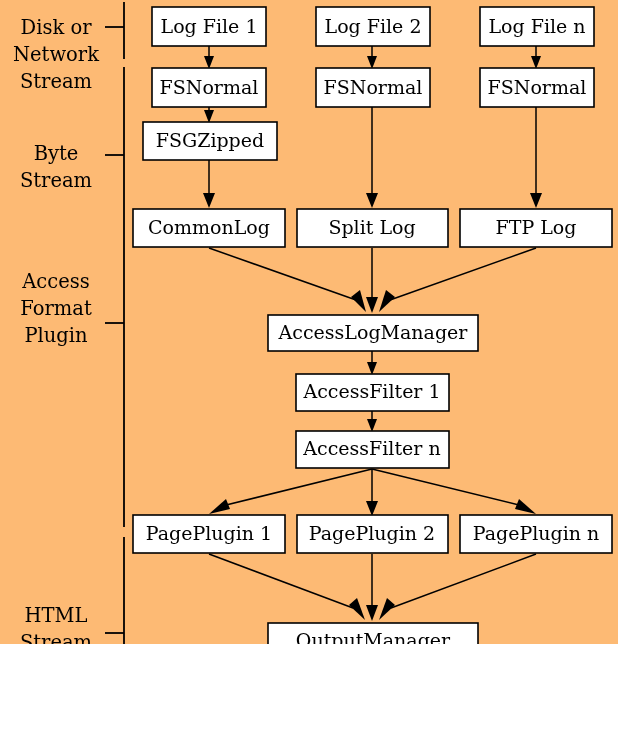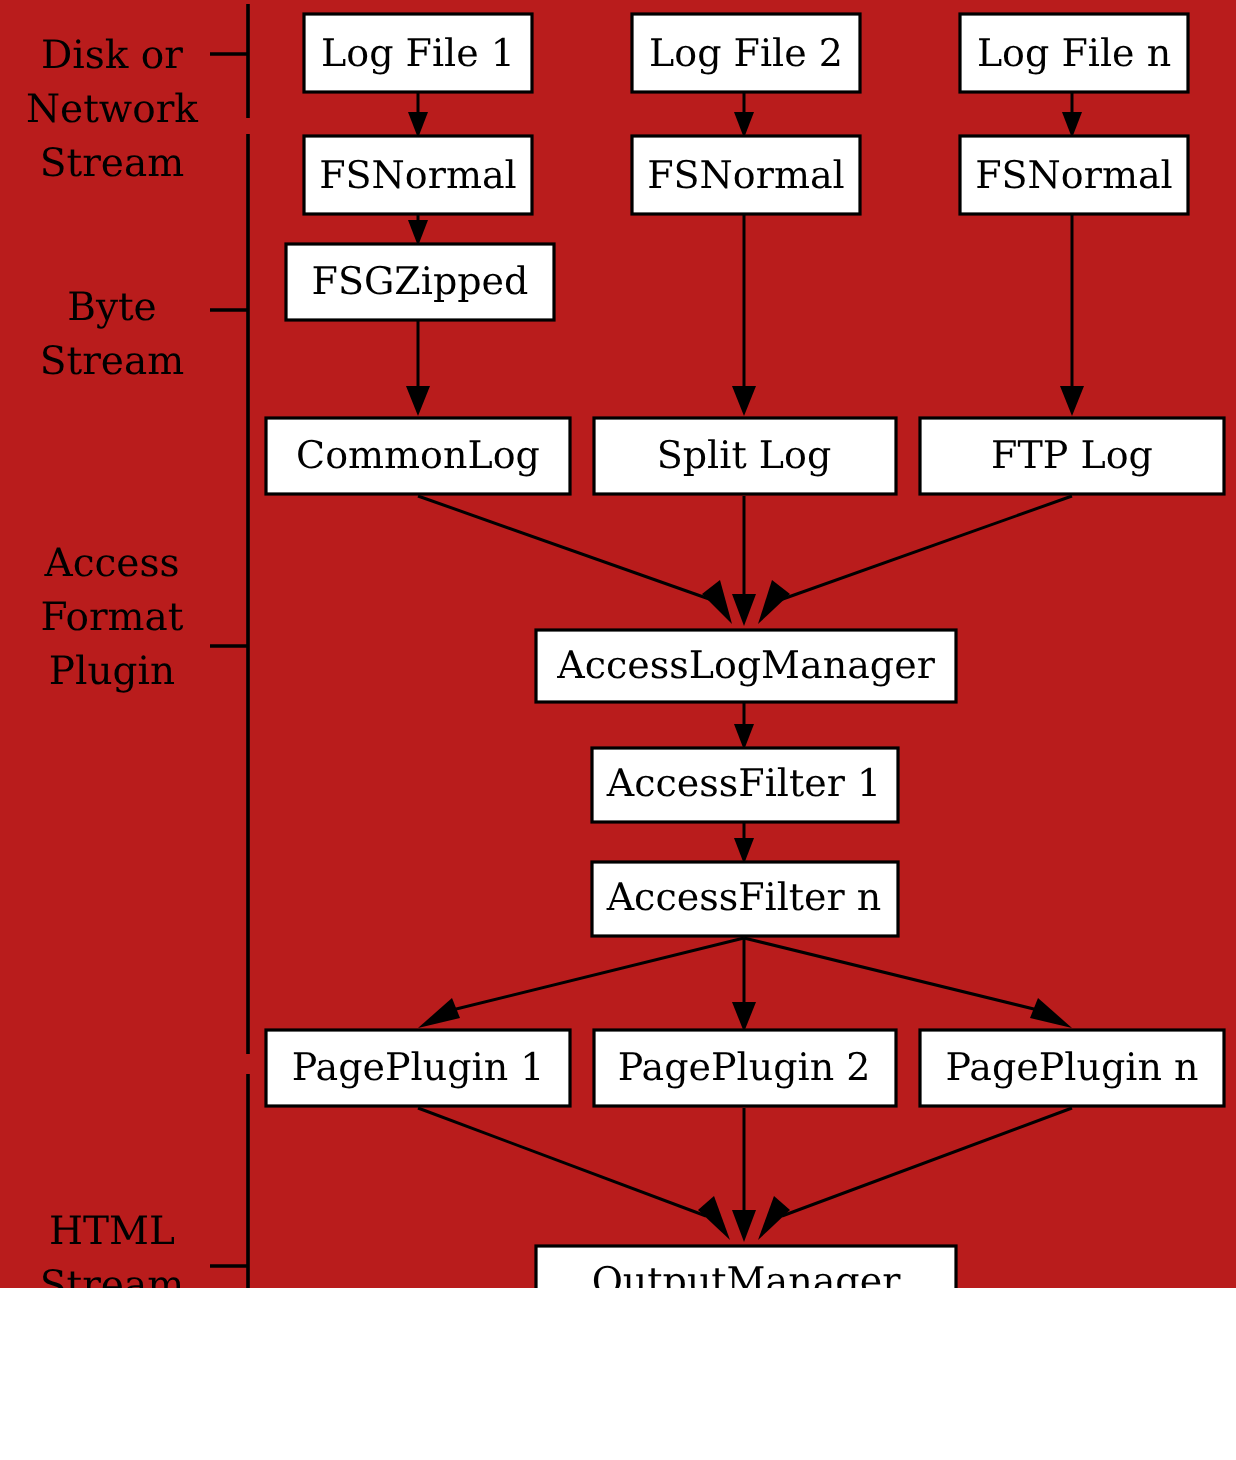--- a/index.html
+++ b/index.html
@@ -4,21 +4,21 @@
 <style>
   html, body {
     margin: 0;
     padding: 0;
     background: #ffffff;
   }
   #canvas {
     position: relative;
     width: 618px;
     height: 644px;
-    background: #b91c1c;
+    background: #fdba74;
     overflow: hidden;
     font-family: "DejaVu Serif", "Liberation Serif", serif;
   }
   #diagram {
     position: absolute;
     left: 0;
     top: 0;
     width: 618px;
     height: 730px;
   }

